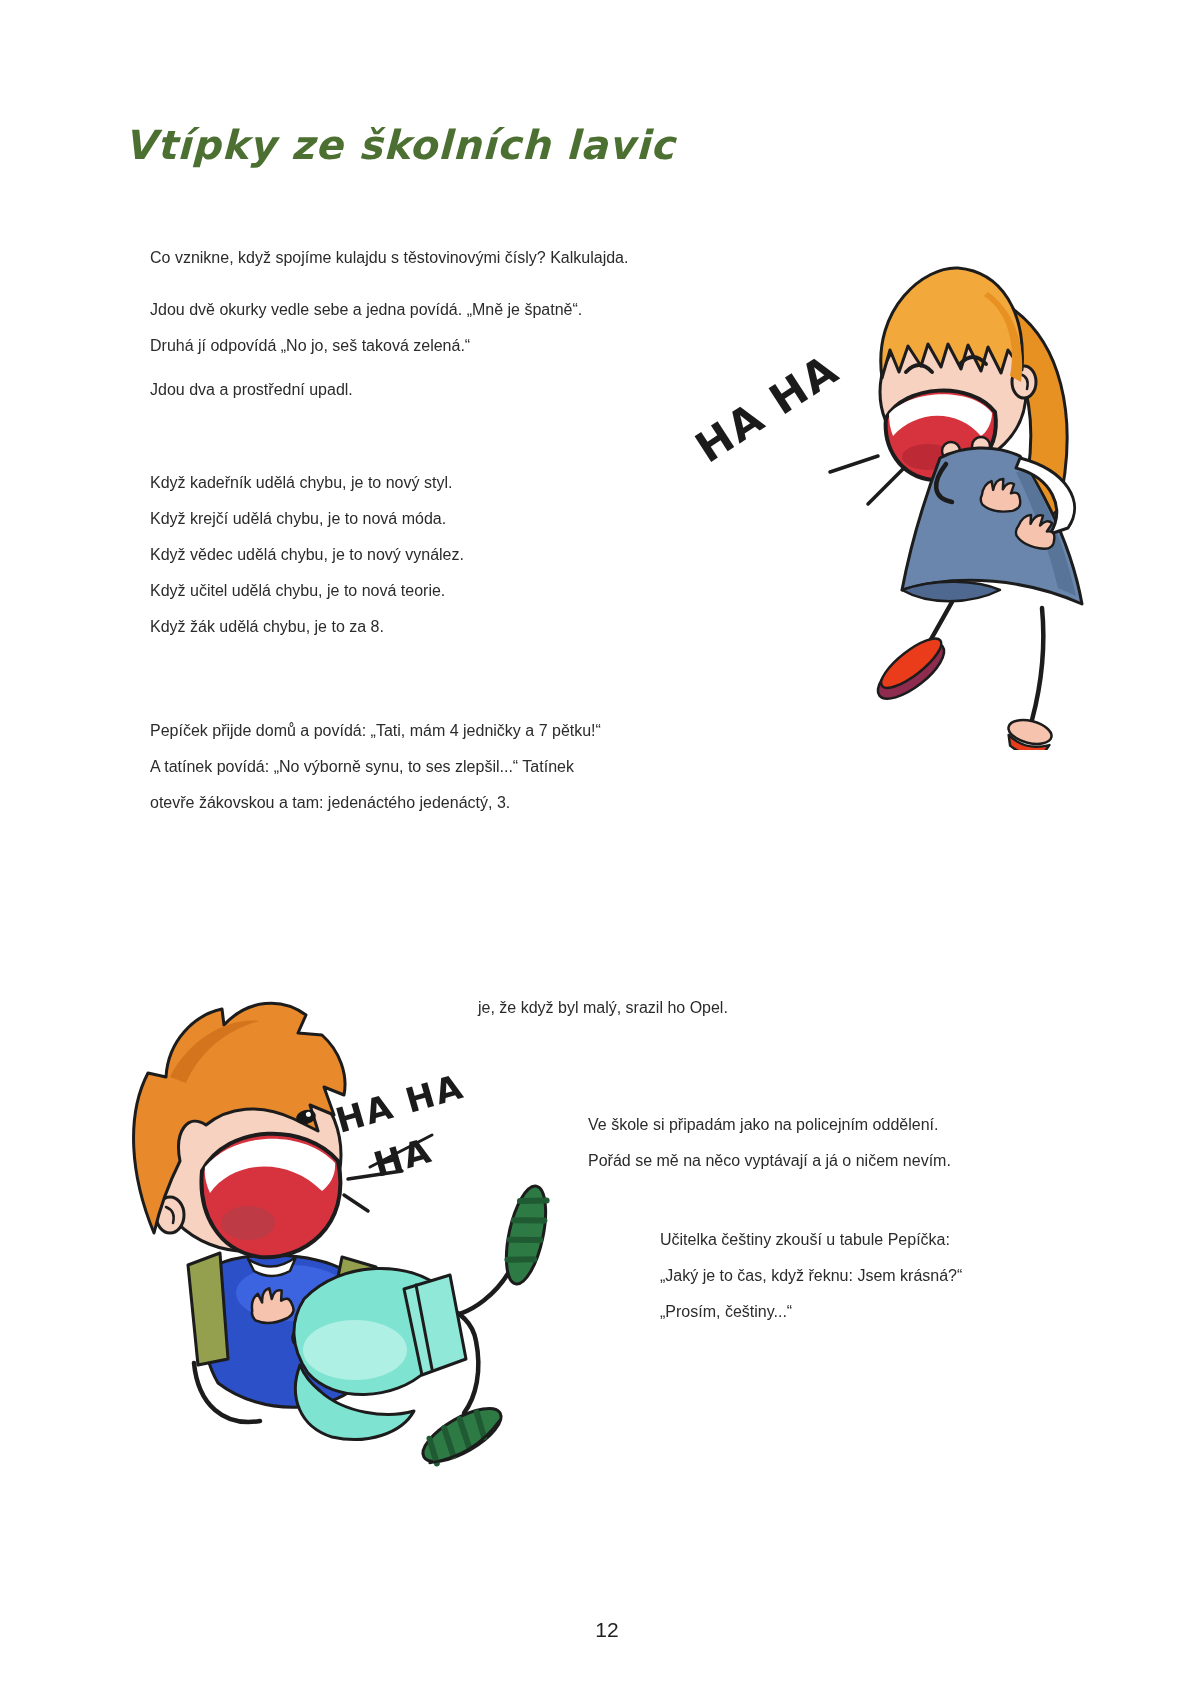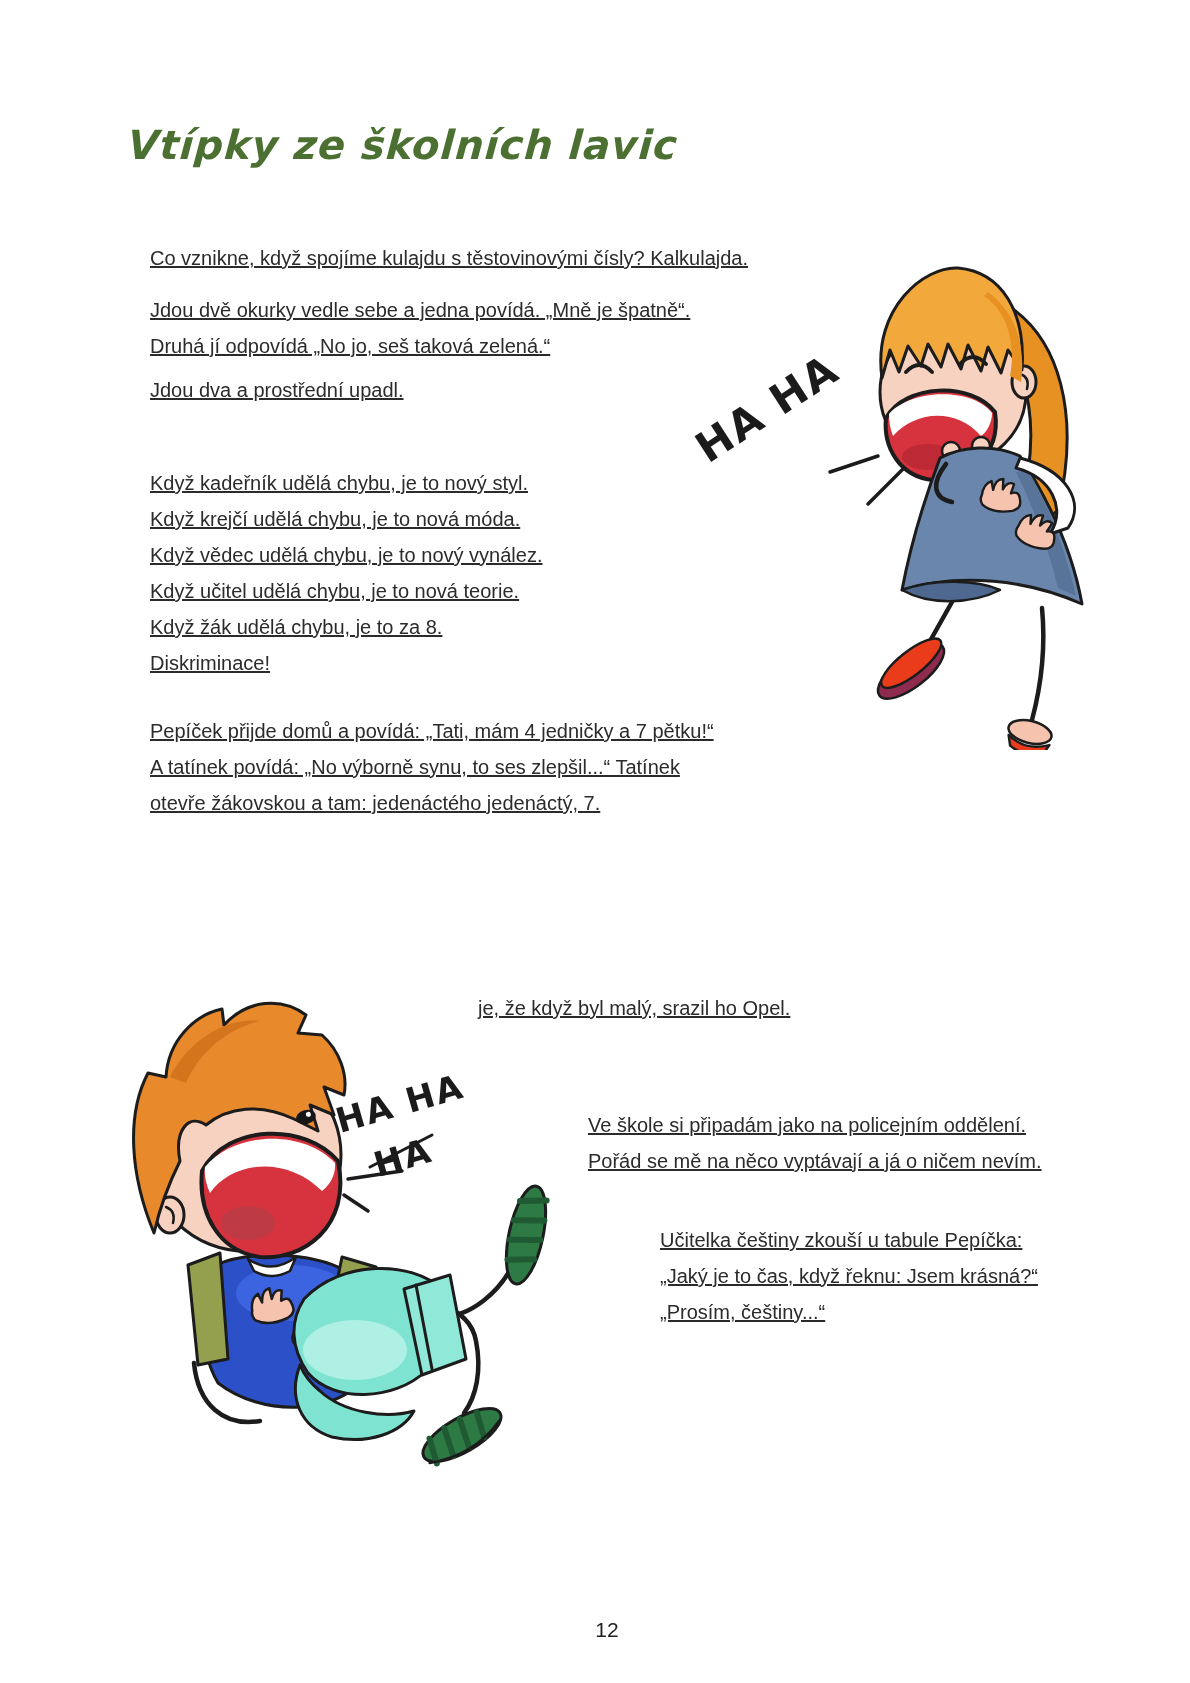--- a/index.html
+++ b/index.html
@@ -8,21 +8,21 @@
     background:#ffffff;overflow:hidden;
     font-family:"Liberation Sans",sans-serif;color:#2b2b2b;
   }
   .title{
     position:absolute;left:128px;top:122px;
     font-family:"DejaVu Sans",sans-serif;
     font-style:italic;font-weight:700;font-size:40px;
     color:#4C7031;letter-spacing:1px;white-space:nowrap;
     transform:skewX(-4deg);
   }
-  .joke{position:absolute;font-size:20px;line-height:36px;white-space:nowrap;text-decoration:underline;}
+  .joke{position:absolute;font-size:16px;line-height:36px;white-space:nowrap;}
   .jl{height:36px;}
   .pagenum{position:absolute;left:0;right:0;top:1618px;text-align:center;font-size:21px;color:#1f1f1f;margin-left:24px;}
   svg text{font-family:"DejaVu Sans",sans-serif;font-weight:700;fill:#1b1b1b;}
   .fig{position:absolute;}
 </style>
 </head>
 <body>
 
 <div class="page">
 
@@ -40,27 +40,26 @@
   <div class="joke" style="left:150px;top:372px">
     <div class="jl">Jdou dva a prostřední upadl.</div>
   </div>
 
   <div class="joke" style="left:150px;top:465px">
     <div class="jl">Když kadeřník udělá chybu, je to nový styl.</div>
     <div class="jl">Když krejčí udělá chybu, je to nová móda.</div>
     <div class="jl">Když vědec udělá chybu, je to nový vynález.</div>
     <div class="jl">Když učitel udělá chybu, je to nová teorie.</div>
     <div class="jl">Když žák udělá chybu, je to za 8.</div>
-    <div class="jl">Diskriminace!</div>
   </div>
 
   <div class="joke" style="left:150px;top:713px">
     <div class="jl">Pepíček přijde domů a povídá: „Tati, mám 4 jedničky a 7 pětku!“</div>
     <div class="jl">A tatínek povídá: „No výborně synu, to ses zlepšil...“ Tatínek</div>
-    <div class="jl">otevře žákovskou a tam: jedenáctého jedenáctý, 7.</div>
+    <div class="jl">otevře žákovskou a tam: jedenáctého jedenáctý, 3.</div>
   </div>
 
   <div class="joke" style="left:141px;top:860px">
   </div>
 
   <div class="joke" style="left:478px;top:990px">
     <div class="jl">je, že když byl malý, srazil ho Opel.</div>
   </div>
 
   <div class="joke" style="left:588px;top:1107px">

